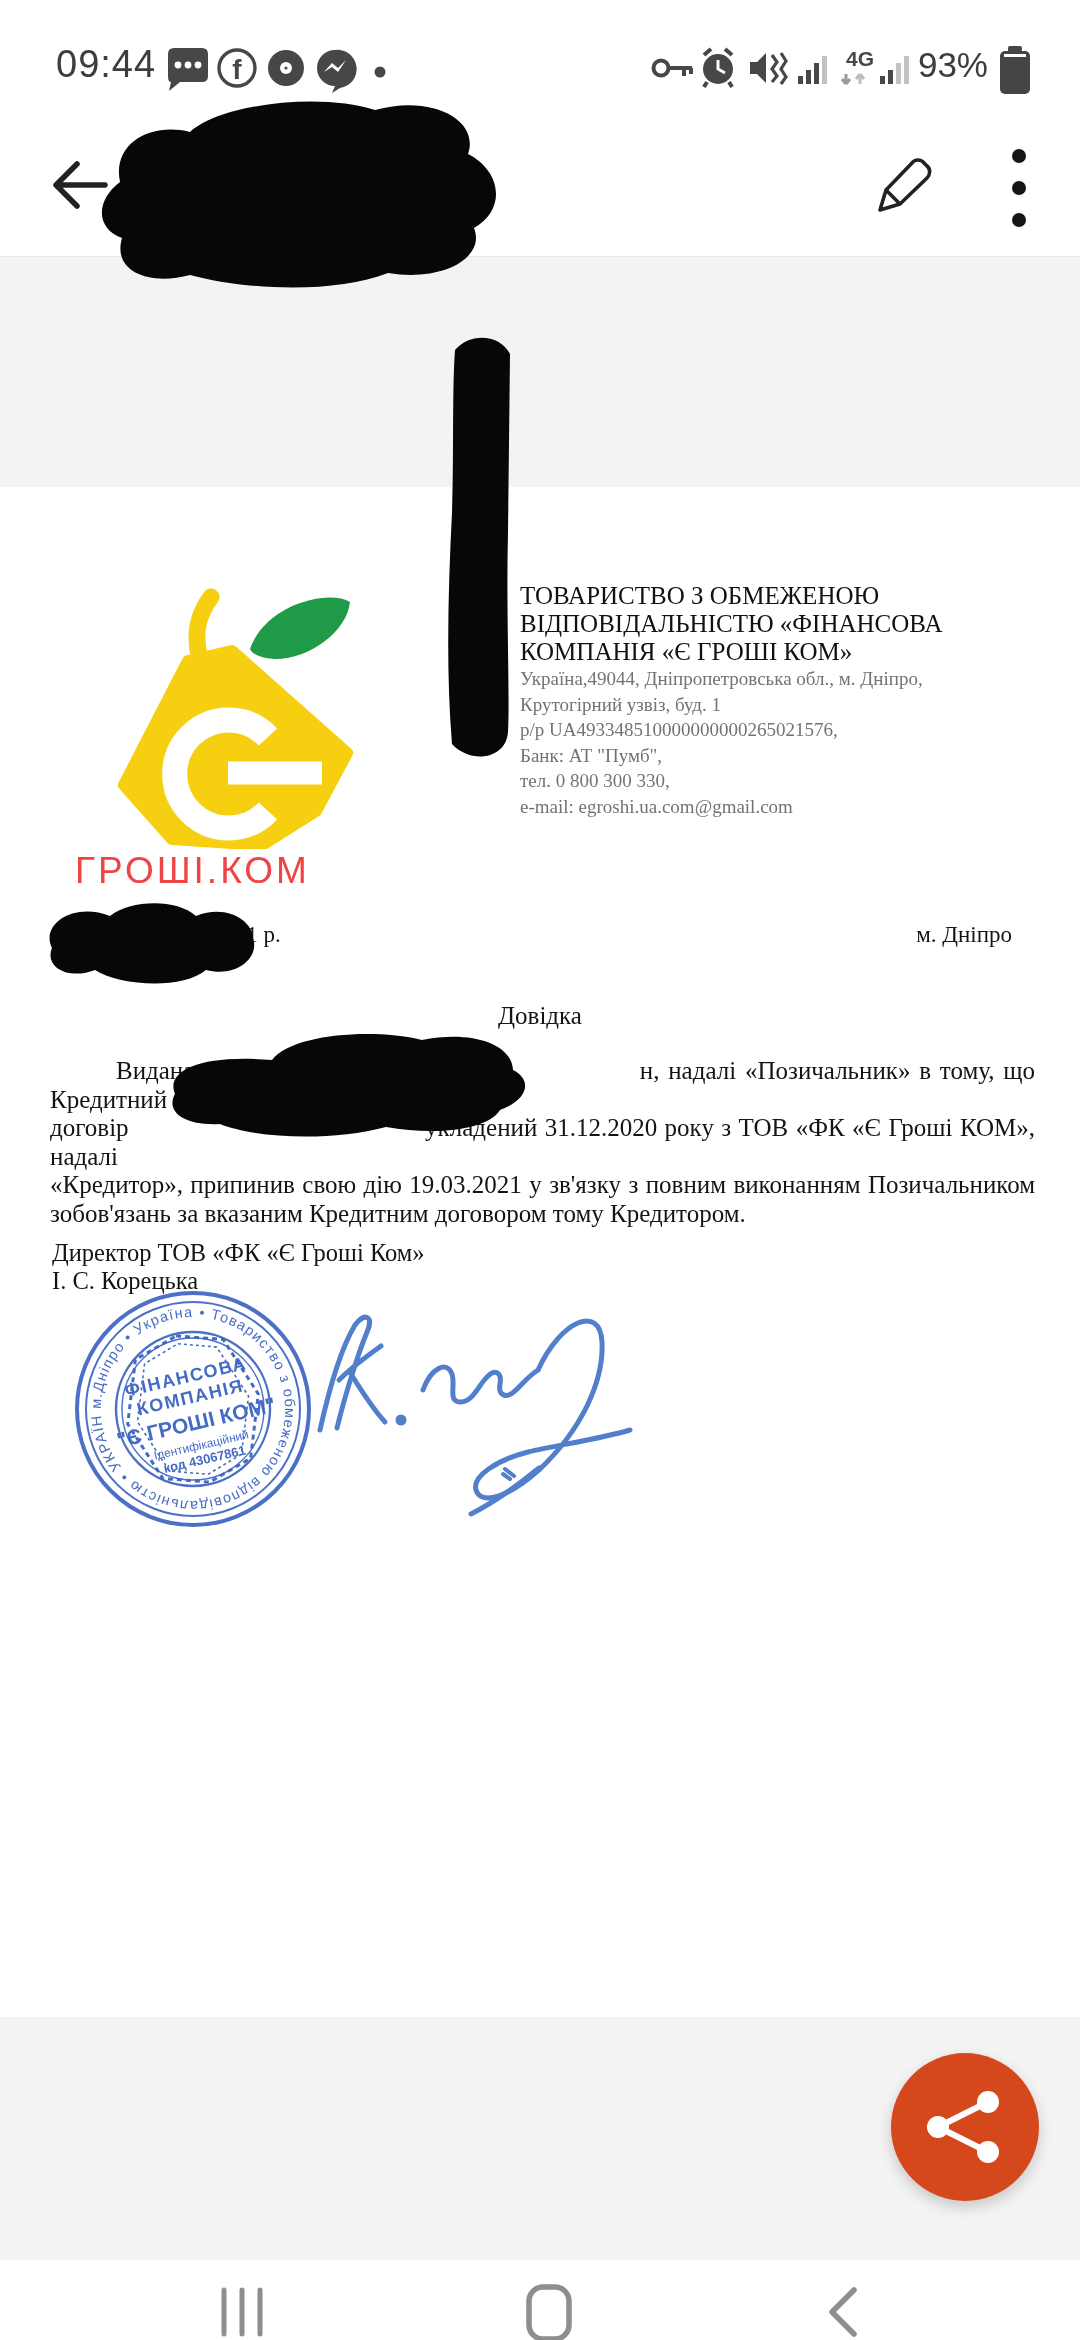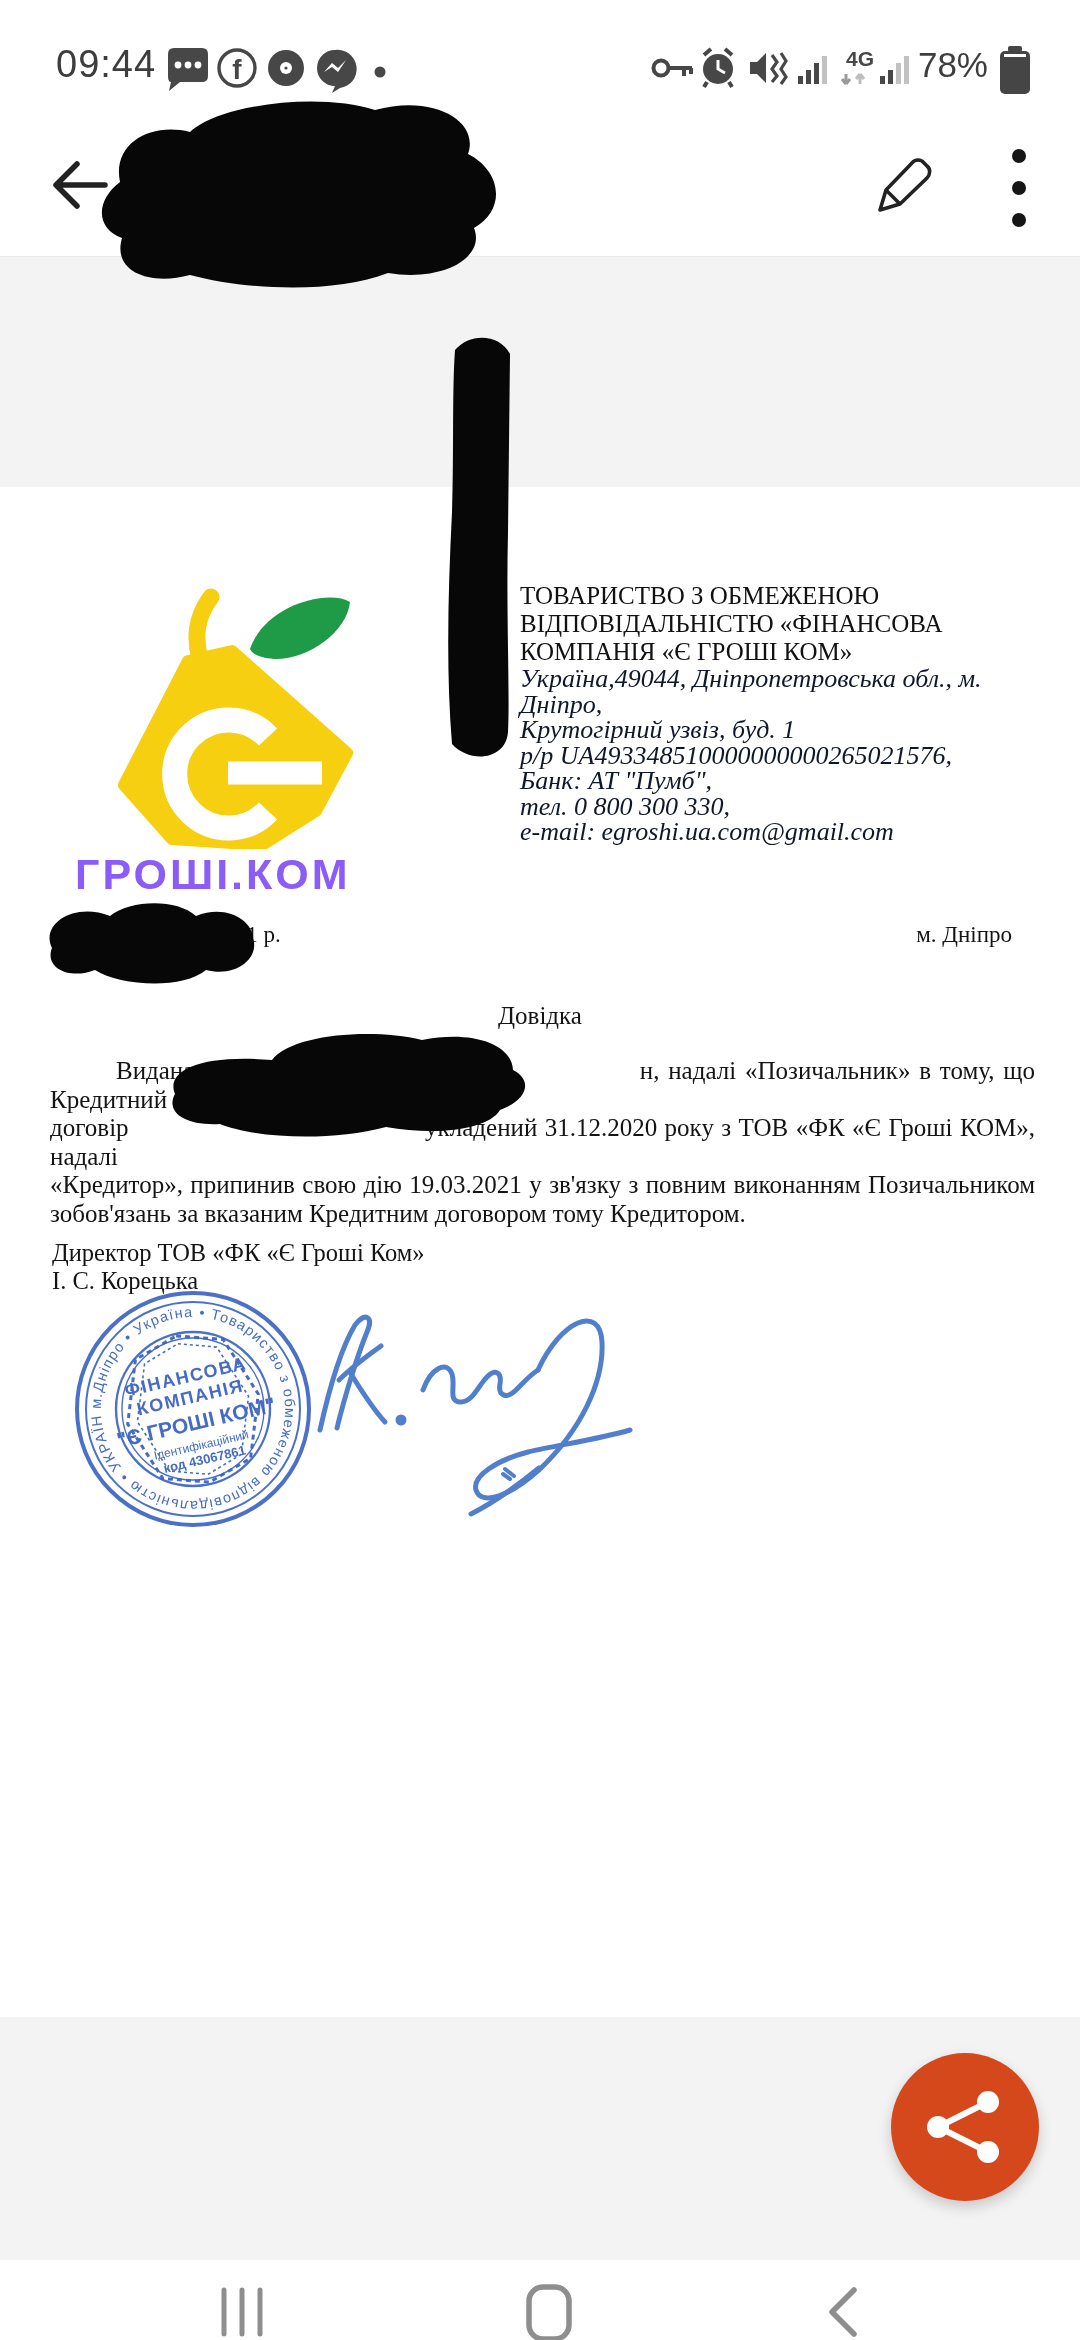--- a/index.html
+++ b/index.html
@@ -17,24 +17,24 @@
               border-bottom:1px solid #e9e9e9;z-index:10;}
 
   
   .viewer-bg{position:absolute;left:0;top:225px;width:1080px;height:2003px;background:#f3f3f4;}
   .doc-page{position:absolute;left:0;top:455px;width:1080px;height:1530px;background:#ffffff;}
 
   
   .serif{font-family:"Liberation Serif",serif;color:#141414;}
   .company-block{position:absolute;left:520px;top:95px;width:548px;}
   .company-bold{font-family:"Liberation Serif",serif;font-weight:400;font-size:25px;line-height:28px;color:#111;}
-  .company-line{font-family:"Liberation Serif",serif;font-size:26px;line-height:25.5px;color:#0f172a;font-style:italic;}
+  .company-line{font-family:"Liberation Serif",serif;font-size:19px;line-height:25.5px;color:#737373;}
   .logo-wrap{position:absolute;left:70px;top:100px;width:330px;}
-  .logo-text{position:absolute;left:75px;top:363px;width:330px;font-weight:700;font-size:43px;
-             letter-spacing:3px;color:#8b5cf6;}
+  .logo-text{position:absolute;left:75px;top:363px;width:330px;font-weight:400;font-size:37px;
+             letter-spacing:3px;color:#ef4444;}
   .date-line{position:absolute;left:0;top:435px;width:1080px;height:30px;}
   .date-text{position:absolute;left:183px;top:0;font-size:23px;}
   .city-text{position:absolute;right:68px;top:0;font-size:23px;}
   .doc-title{position:absolute;left:0;top:515px;width:1080px;text-align:center;font-size:25px;}
   .paragraph{position:absolute;left:50px;top:570px;width:985px;font-size:25px;line-height:28.5px;}
   .para-line{text-align:justify;}
   .para-line.just{text-align-last:justify;}
   .para-line.indent{text-indent:66px;}
   .director-line{position:absolute;left:52px;top:752px;width:983px;display:flex;
                  justify-content:space-between;font-size:24.5px;flex-direction:column;}
@@ -102,21 +102,21 @@
         <path d="M196 32 v10 m0 0 l-4-5 m4 5 l4-5" stroke="#9a9a9a" stroke-width="3" fill="none"></path>
         <path d="M210 42 v-10 m0 0 l-4 5 m4-5 l4 5" stroke="#bdbdbd" stroke-width="3" fill="none"></path>
       </g>
       <g>
         <rect x="230" y="34" width="5" height="8" fill="#474747"></rect>
         <rect x="238" y="28" width="5" height="14" fill="#474747"></rect>
         <rect x="246" y="21" width="5" height="21" fill="#c2c2c2"></rect>
         <rect x="254" y="14" width="5" height="28" fill="#c2c2c2"></rect>
       </g>
     </svg>
-    <div class="sb-right-text" style="right:92px;">78%</div>
+    <div class="sb-right-text" style="right:92px;">93%</div>
     <svg class="abs" style="left:996px;top:12px;" width="40" height="52" viewBox="0 0 40 52">
       <rect x="12" y="2" width="14" height="6" rx="2" fill="#454545"></rect>
       <rect x="4" y="7" width="30" height="43" rx="5" fill="#454545"></rect>
       <rect x="8" y="10" width="22" height="3" fill="#ffffff"></rect>
     </svg>
   </div>
 
   <div class="app-header">
     <svg class="abs" style="left:45px;top:56px;" width="66" height="62" viewBox="0 0 66 62">
       <path d="M60 31 H12 M32 10 L11 31 L32 52" stroke="#222" stroke-width="5.5" fill="none" stroke-linecap="round" stroke-linejoin="round"></path>

